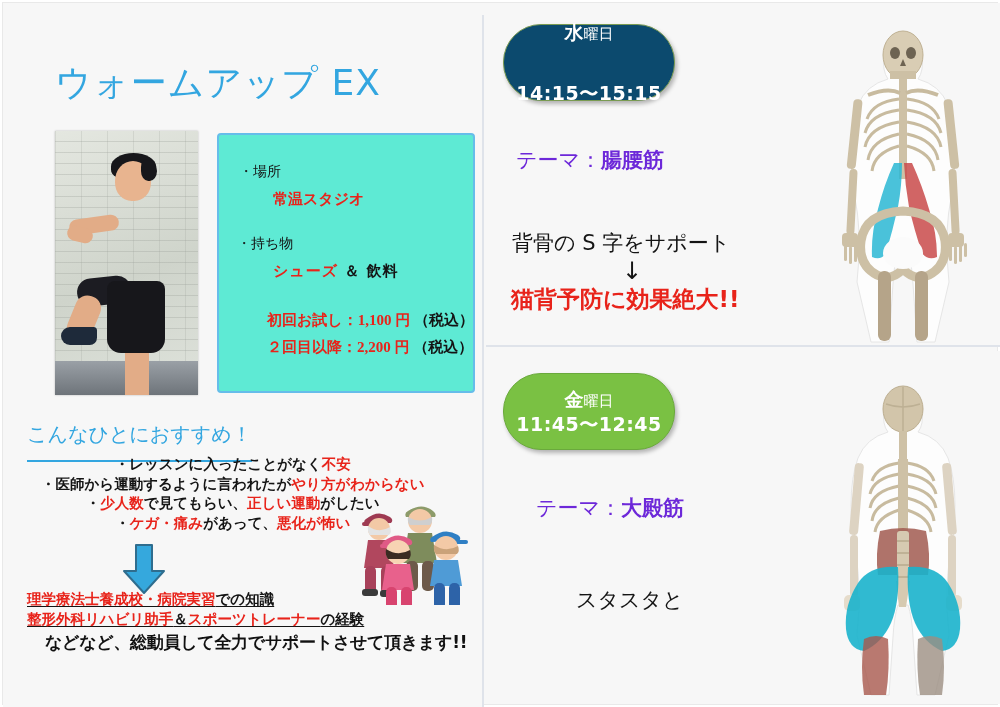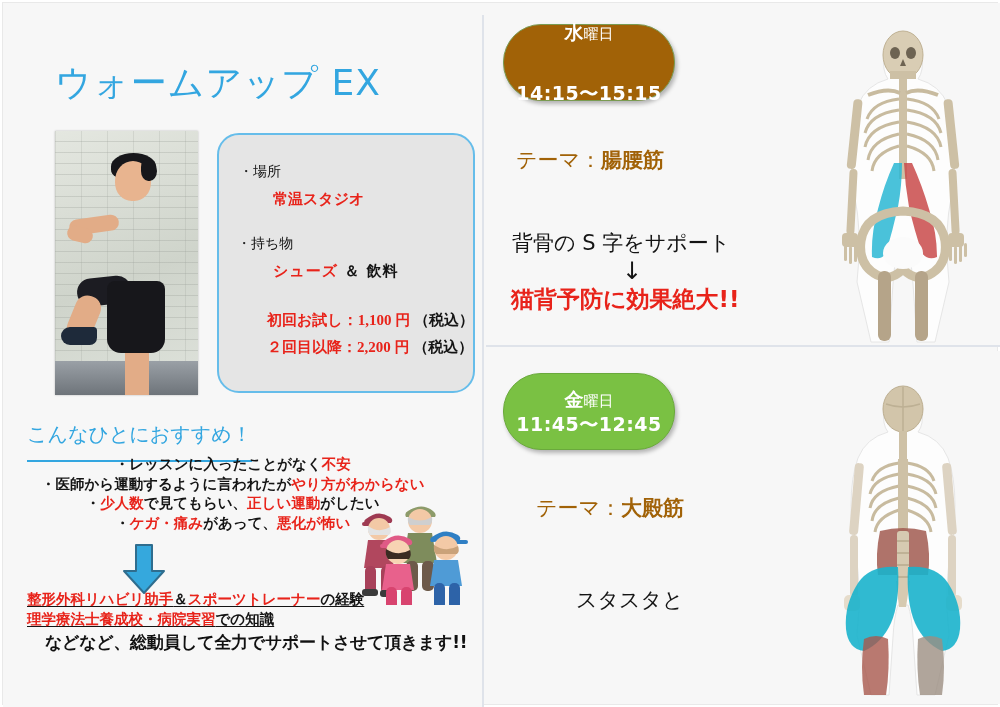--- a/index.html
+++ b/index.html
@@ -80,22 +80,22 @@
   .p-shin { position:absolute; left:16px; top:164px; width:26px; height:46px; border-radius:12px; background:#e2ac87; transform:rotate(22deg); }
   .p-foot { position:absolute; left:6px; top:196px; width:36px; height:18px; border-radius:10px 4px 8px 10px; background:#1e2a3a; }
   .p-leg  { position:absolute; left:70px; top:214px; width:24px; height:50px; background:#e2ac87; }
 
   
   .info-box {
     position: absolute;
     left: 214px; top: 118px;
     width: 258px; height: 260px;
     border: 2px solid #66bdea;
-    border-radius: 22px;
-    background: #e5e5e5;
+    border-radius: 4px;
+    background: #5eead4;
   }
   .info-group { position:absolute; }
   .info-head {
     font-size: 14px; color:#141414; white-space:nowrap;
     font-family: "DejaVu Serif", "Liberation Serif", serif;
   }
   .info-val {
     font-size: 15px; white-space:nowrap; color:#e8231a; font-weight:bold;
     font-family: "DejaVu Serif", "Liberation Serif", serif;
   }
@@ -158,30 +158,30 @@
   .right-bottom { top:348px; height:353px; }
 
   .day-badge {
     position:absolute;
     width:172px; height:77px;
     border-radius:38px;
     display:flex; flex-direction:column; align-items:center; justify-content:center;
     color:#ffffff;
     box-shadow: 2px 3px 4px rgba(0,0,0,.28);
   }
-  .badge-wed { left:17px; top:21px; background:#a16207; border:1px solid #7a9b52;gap:36px; }
+  .badge-wed { left:17px; top:21px; background:#0c4a6e; border:1px solid #7a9b52;gap:36px; }
   .badge-fri { left:17px; top:22px; background:#7ac143; border:1px solid #6aa93c; }
   .badge-day { font-size:19px; font-weight:bold; line-height:22px; white-space:nowrap;
                font-family:"DejaVu Sans","Liberation Sans",sans-serif; }
   .badge-day .small { font-size:15px; font-weight:normal; }
   .badge-time { font-size:19px; font-weight:bold; letter-spacing:.5px; line-height:24px;
                 font-family:"DejaVu Sans","Liberation Sans",sans-serif; }
 
   .theme-line {
-    position:absolute; font-size:21px; color:#a16207; white-space:nowrap;
+    position:absolute; font-size:21px; color:#6d28d9; white-space:nowrap;
     font-family:"DejaVu Sans","Liberation Sans",sans-serif;
   }
   .theme-line b { font-weight:bold; }
 
   .msg { position:absolute; white-space:nowrap; font-family:"DejaVu Sans","Liberation Sans",sans-serif; }
   .msg-plain { font-size:21px; color:#141414; }
   .msg-arrow { font-size:24px; color:#141414; }
   .msg-red   { font-size:23px; font-weight:bold; color:#e8231a; }
   .msg-mix   { font-size:22px; font-weight:bold; color:#141414; }
   .msg-mix .red { color:#e8231a; }
@@ -301,24 +301,24 @@
         <ellipse cx="98" cy="55" rx="12" ry="12" fill="#f3c9a6"></ellipse>
         <path d="M86 52 q12 8 24 1 q2 5 -1 8 l-21 0 q-3 -4 -2 -9z" fill="#caa279"></path>
         <path d="M86 67 h24 l4 26 h-32z" fill="#4f9bd6"></path>
         <rect x="86" y="90" width="11" height="26" rx="5" fill="#2d63a8"></rect>
         <rect x="101" y="90" width="11" height="26" rx="5" fill="#2d63a8"></rect>
       </g>
     </svg>
 
     <div class="cred">
       <div class="line">
+        <span class="red">理学療法士養成校・病院実習</span><span>での知識</span>
+      </div>
+      <div class="line">
         <span class="red">整形外科リハビリ助手</span><span>＆</span><span class="red">スポーツトレーナー</span><span>の経験</span>
-      </div>
-      <div class="line">
-        <span class="red">理学療法士養成校・病院実習</span><span>での知識</span>
       </div>
       <div class="final">などなど、総動員して全力でサポートさせて頂きます!!</div>
     </div>
   </div>
 
   <div class="right-top">
 
     <div class="day-badge badge-wed">
       <div class="badge-day">
         <span>水</span><span class="small">曜日</span>

